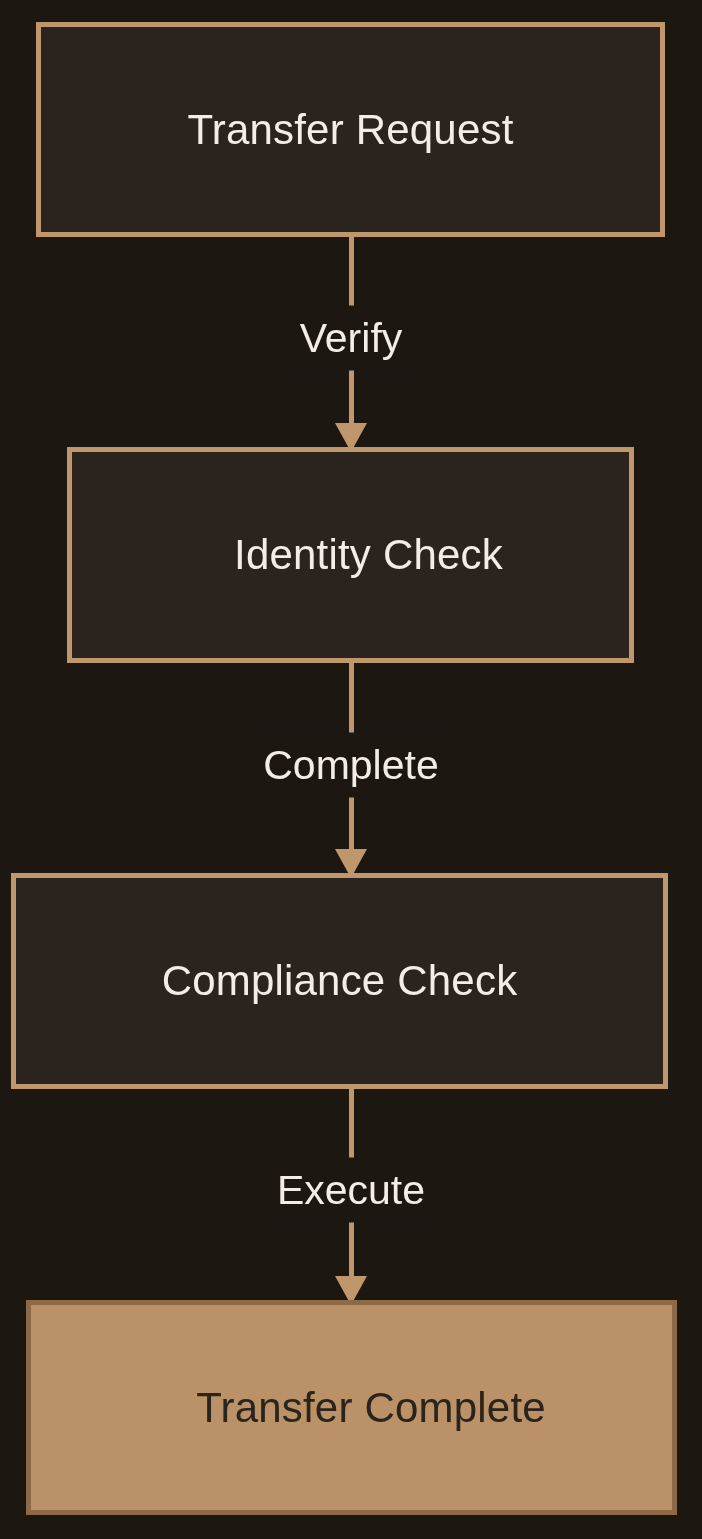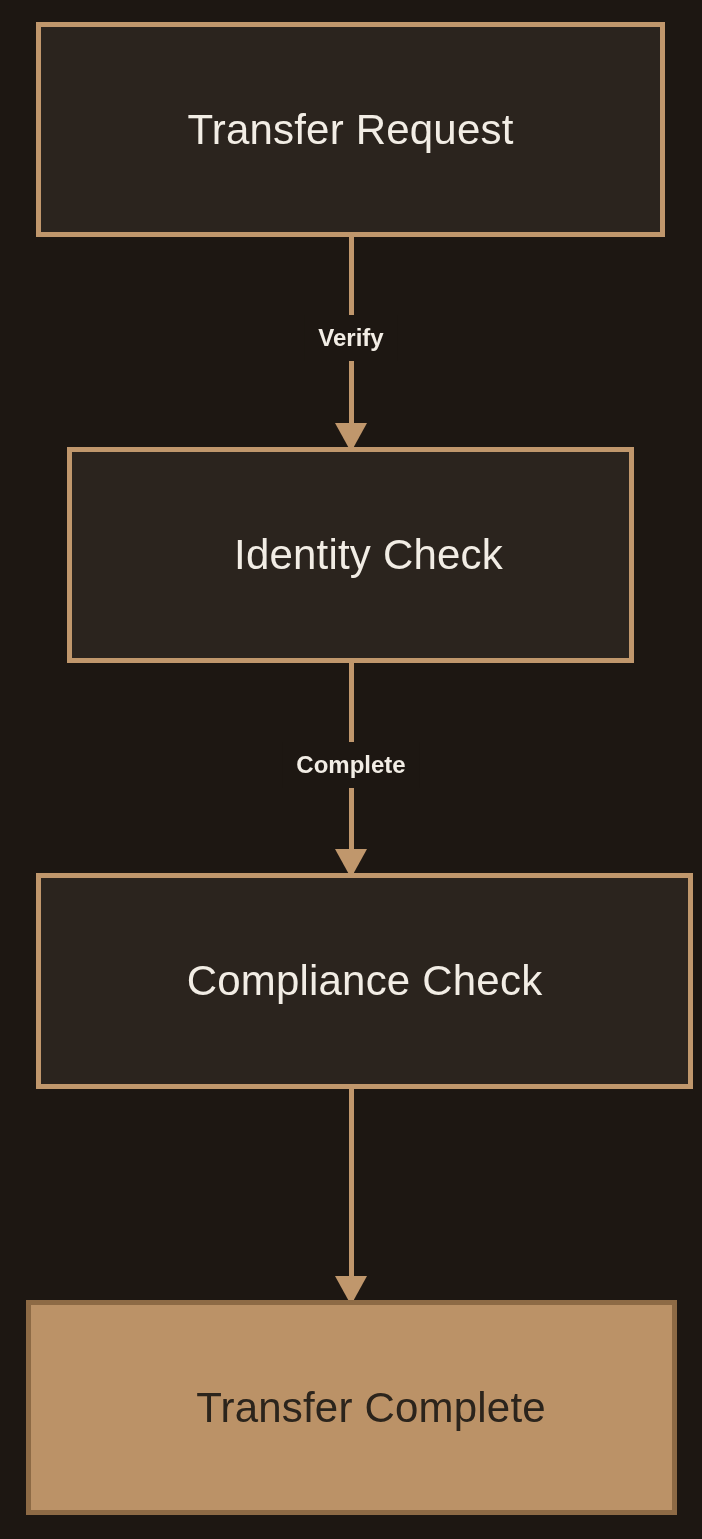--- a/index.html
+++ b/index.html
@@ -26,21 +26,21 @@
     text-align:center;
   }
   .node.final{
     background:var(--final_fill);
     border:5px solid var(--final_border);
     color:var(--final_text);
     padding-left:39px;
   }
   #node-1{left:36px;top:22px;width:629px;height:215px;}
   #node-2{left:67px;top:447px;width:567px;height:216px;padding-left:36px;}
-  #node-3{left:36px;top:873px;width:657px;height:216px;}
+  #node-3{left:11px;top:873px;width:657px;height:216px;}
   #node-4{left:26px;top:1300px;width:651px;height:215px;}
 
   .edge-line{
     position:absolute;left:349px;width:5px;
     background:var(--accent);
   }
   #edge-line-1{top:237px;height:212px;}
   #edge-line-2{top:663px;height:212px;}
   #edge-line-3{top:1089px;height:213px;}
 
@@ -51,24 +51,23 @@
     border-top:29px solid var(--accent);
   }
   #arrowhead-1{top:423px;}
   #arrowhead-2{top:849px;}
   #arrowhead-3{top:1276px;}
 
   .edge-label{
     position:absolute;left:351px;transform:translate(-50%,-50%);
     background:var(--bg);
     color:var(--node_text);
-    font-size:24px;
+    font-size:41px;
     padding:9px 14px;
     white-space:nowrap;
-    font-weight:bold;
   }
   #edge-label-1{top:338px;}
   #edge-label-2{top:765px;}
   #edge-label-3{top:1190px;}
 </style>
 </head>
 <body>
 
 <div class="canvas">
 
@@ -87,18 +86,19 @@
   <div class="edge-line" id="edge-line-2"></div>
   <div class="arrowhead" id="arrowhead-2"></div>
   <div class="edge-label" id="edge-label-2">Complete</div>
 
   <div class="node" id="node-3">
     <span>Compliance Check</span>
   </div>
 
   <div class="edge-line" id="edge-line-3"></div>
   <div class="arrowhead" id="arrowhead-3"></div>
+  <div class="edge-label" id="edge-label-3">Execute</div>
 
   <div class="node final" id="node-4">
     <span>Transfer Complete</span>
   </div>
 
 </div>
 
 </body></html>

